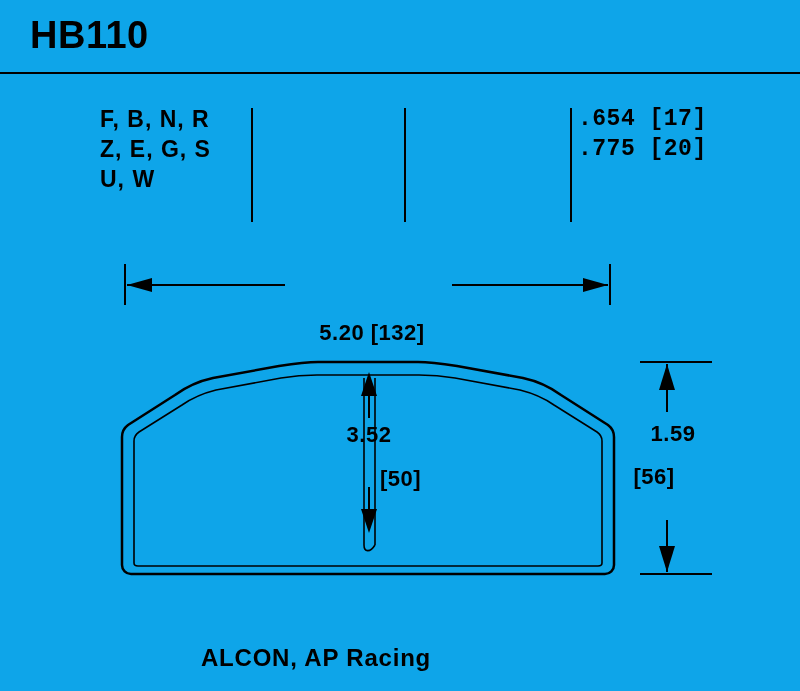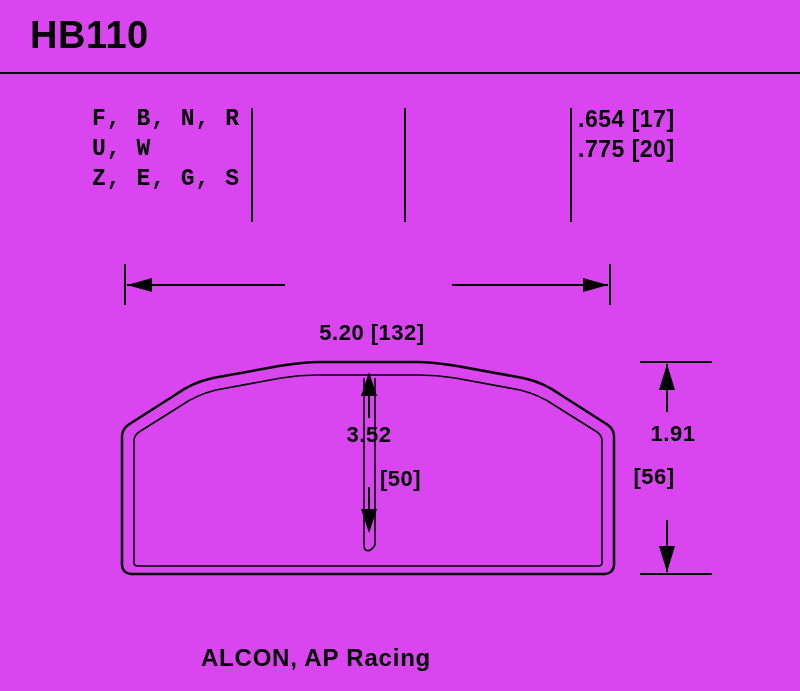--- a/index.html
+++ b/index.html
@@ -4,21 +4,21 @@
 <style>
   html, body {
     margin: 0;
     padding: 0;
     background: #ffffff;
   }
   #page {
     position: relative;
     width: 800px;
     height: 691px;
-    background: #d946ef;
+    background: #0ea5e9;
     font-family: "Liberation Sans", sans-serif;
     color: #000000;
     overflow: hidden;
   }
   .part-number {
     position: absolute;
     left: 30px;
     top: 14px;
     font-size: 38px;
     font-weight: bold;
@@ -28,43 +28,43 @@
   .header-rule {
     position: absolute;
     left: 0;
     top: 72px;
     width: 800px;
     height: 2px;
     background: #000;
   }
   .compound-block {
     position: absolute;
-    left: 92px;
+    left: 100px;
     top: 104px;
     font-size: 23px;
     font-weight: bold;
     line-height: 30px;
     letter-spacing: 1px;
-    font-family: Liberation Mono, monospace;
   }
   .compound-line {
     white-space: nowrap;
   }
   .thickness-block {
     position: absolute;
     left: 578px;
     top: 104px;
     font-size: 23px;
     font-weight: bold;
     line-height: 30px;
     letter-spacing: 0.5px;
     width: 140px;
   }
   .thickness-line {
     white-space: nowrap;
+    font-family: Liberation Mono, monospace;
   }
   .tickline {
     position: absolute;
     width: 2px;
     background: #000;
   }
   .dim-label {
     position: absolute;
     font-size: 22px;
     font-weight: bold;
@@ -93,22 +93,22 @@
 </head>
 <body>
 
 <div id="page">
 
   <div class="part-number">HB110</div>
   <div class="header-rule"></div>
 
   <div class="compound-block">
     <div class="compound-line">F, B, N, R</div>
+    <div class="compound-line">Z, E, G, S</div>
     <div class="compound-line">U, W</div>
-    <div class="compound-line">Z, E, G, S</div>
   </div>
 
   <div class="thickness-block">
     <div class="thickness-line">.654 [17]</div>
     <div class="thickness-line">.775 [20]</div>
   </div>
 
   <div class="tickline" style="left:251px; top:108px; height:114px;"></div>
   <div class="tickline" style="left:404px; top:108px; height:114px;"></div>
   <div class="tickline" style="left:570px; top:108px; height:114px;"></div>
@@ -191,18 +191,18 @@
       <line x1="667" y1="520" x2="667" y2="572" stroke="#000" stroke-width="2"></line>
       <polygon points="667,572 659,546 675,546" fill="#000"></polygon>
     </g>
   </svg>
 
   <div class="dim-label" style="left:292px; top:272px; width:160px;margin-top:48px;">5.20 [132]</div>
 
   <div class="dim-label" style="left:317px; top:422px; width:104px;">3.52</div>
   <div class="dim-label" style="left:317px; top:466px; width:104px;text-align:right;">[50]</div>
 
-  <div class="dim-label" style="left:625px; top:421px; width:96px;">1.91</div>
+  <div class="dim-label" style="left:625px; top:421px; width:96px;">1.59</div>
   <div class="dim-label" style="left:606px; top:464px; width:96px;">[56]</div>
 
   <div class="footer-label">ALCON, AP Racing</div>
 
 </div>
 
 </body></html>

